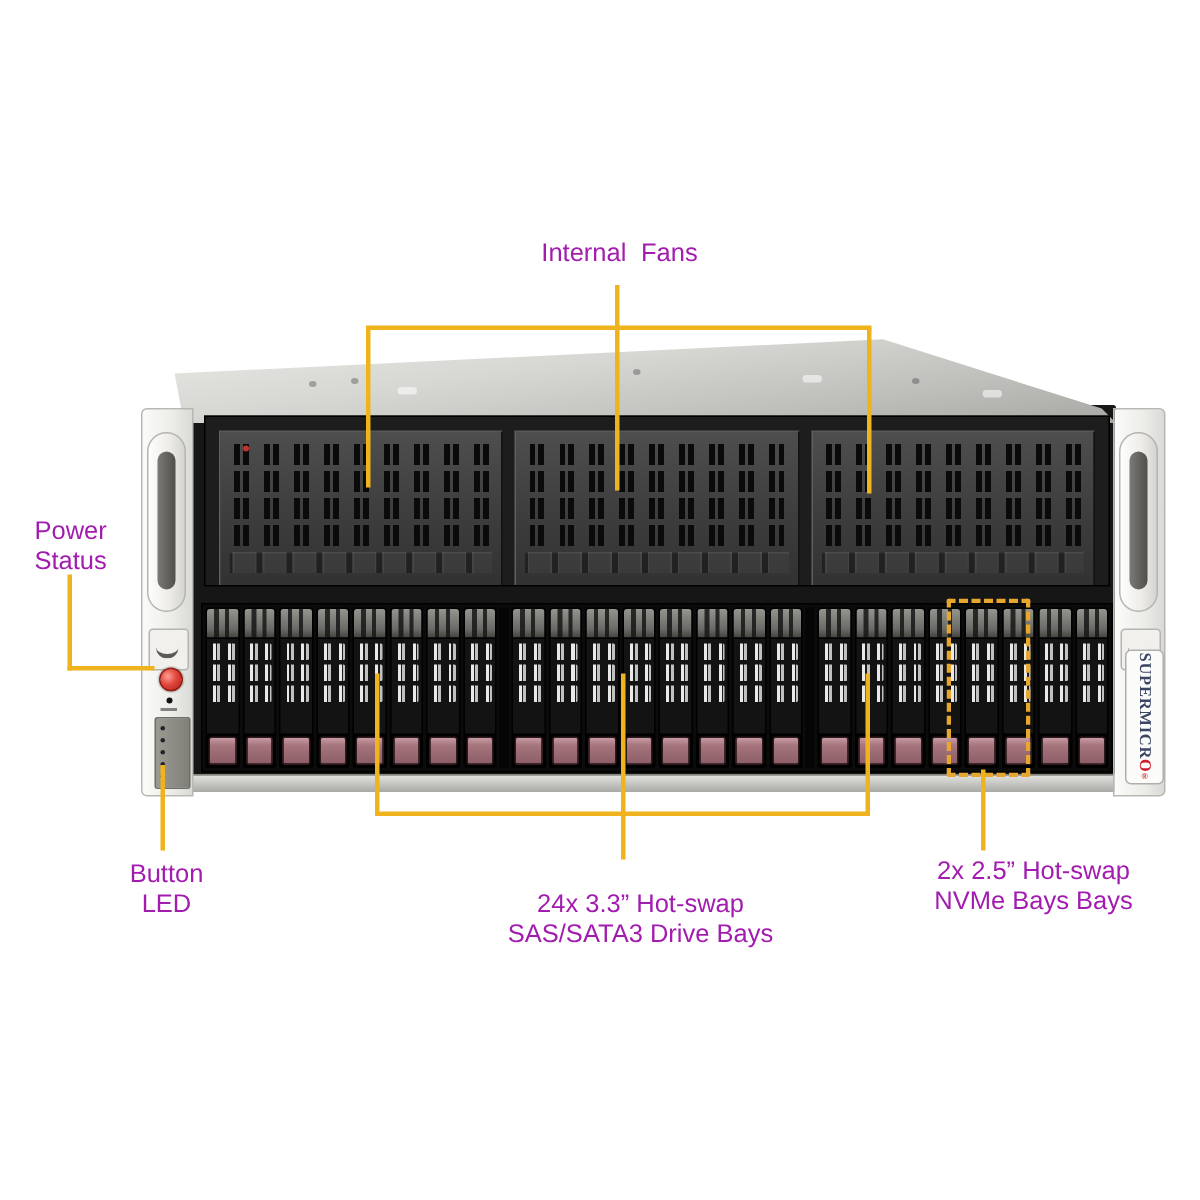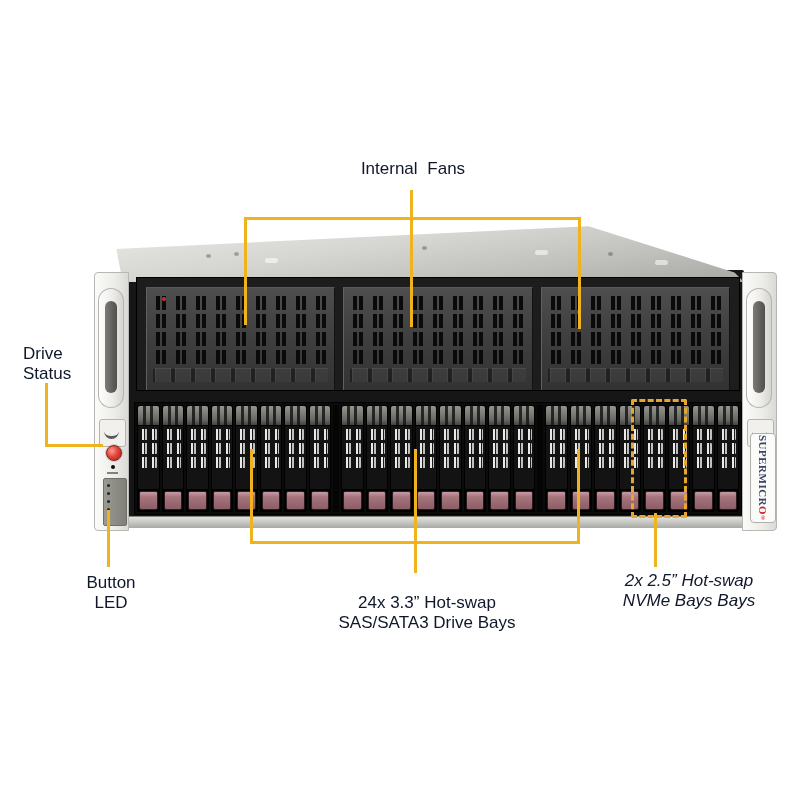--- a/index.html
+++ b/index.html
@@ -1,20 +1,20 @@
 <!DOCTYPE html>
 <html style="--ann: #EFB41D; --dash: #E7A62E; --brand: #3B4663; --brandred: #CE2030;"><head>
 <meta charset="utf-8">
 <style>
   html,body { margin:0; padding:0; background:#ffffff; }
   .stage {
     position:relative; width:800px; height:800px; background:#fff; overflow:hidden;
     font-family:"Liberation Sans", sans-serif; color:#2e2e2e;
   }
-  .label { position:absolute; font-size:17px; line-height:20px; color:#0f172a; white-space:nowrap; }
+  .label { position:absolute; font-size:17px; line-height:20px; color:#a21caf; white-space:nowrap; }
   .label.center { transform:translateX(-50%); text-align:center; }
   .ann { position:absolute; background:var(--ann,#EFB41D); z-index:60; }
   .dashed-box {
     position:absolute; border:3px dashed var(--dash,#E7A62E); border-radius:2px; z-index:55;
   }
   
   .face { position:absolute; left:124px; top:270px; width:620px; height:247px; background:#161616; border-radius:2px; }
   .lid {
     position:absolute; left:110px; top:222px; width:634px; height:60px;
     background:linear-gradient(172deg,#eaeae7 0%, #d6d6d3 40%, #bfbfbb 72%, #a7a7a3 100%);
@@ -414,32 +414,32 @@
   <div class="ann" style="left:414px; top:449px; width:3px; height:94px;"></div>
   <div class="ann" style="left:577px; top:449px; width:3px; height:94px;"></div>
   <div class="ann" style="left:250px; top:541px; width:330px; height:3px;"></div>
   <div class="ann" style="left:414px; top:543px; width:3px; height:30px;"></div>
 
   <div class="ann" style="left:654px; top:513px; width:3px; height:54px;"></div>
 
   <div class="label center" style="left:413px; top:159px; word-spacing:5px;">Internal Fans</div>
 
   <div class="label" style="left:23px; top:344px;">
-    <div>Drive</div>
+    <div>Power</div>
     <div>Status</div>
   </div>
 
   <div class="label center" style="left:111px; top:573px;">
     <div>Button</div>
     <div>LED</div>
   </div>
 
   <div class="label center" style="left:427px; top:593px;">
     <div>24x 3.3” Hot-swap</div>
     <div>SAS/SATA3 Drive Bays</div>
   </div>
 
-  <div class="label center" style="left:689px; top:571px;font-style:italic;">
+  <div class="label center" style="left:689px; top:571px;">
     <div>2x 2.5” Hot-swap</div>
     <div>NVMe Bays Bays</div>
   </div>
 
 </div>
 
 </body></html>

